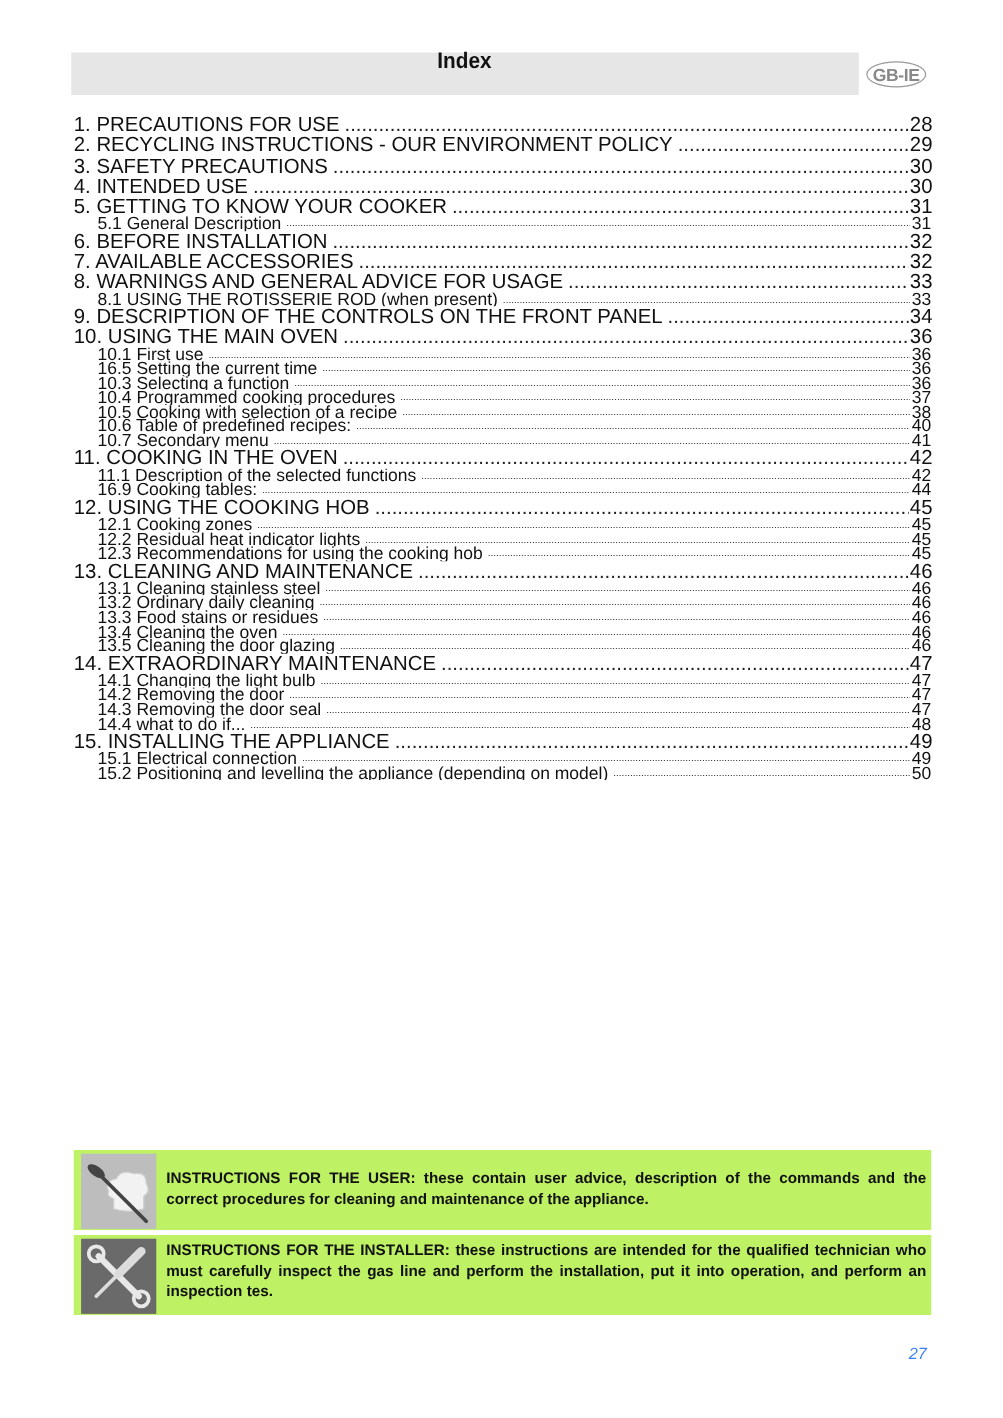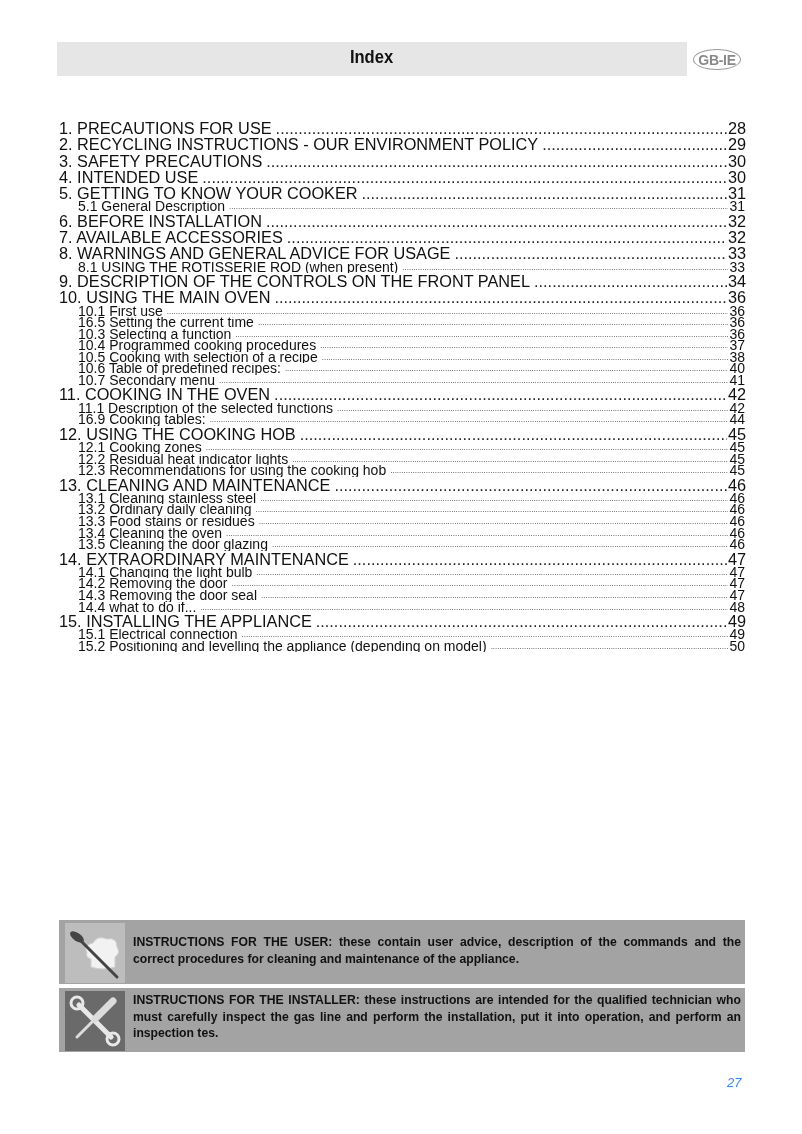--- a/index.html
+++ b/index.html
@@ -1,35 +1,35 @@
 <!DOCTYPE html>
 <html><head>
 <meta charset="utf-8">
 <style>
   html, body { margin:0; padding:0; background:#ffffff; }
   body { width:802px; height:1134px; position:relative; overflow:hidden;
          font-family:"Liberation Sans", sans-serif; color:#111; }
   .header-bar { position:absolute; left:57px; top:42px; width:630px; height:34px;
-                background:#e6e6e6; display:flex; align-items:center; justify-content:center; }
+                background:#e6e6e6; display:flex; align-items:flex-start; justify-content:center; }
   .header-title { font-weight:bold; font-size:18px; letter-spacing:0px; color:#111; margin-top:-4px; transform:scaleX(0.92); }
   .badge { position:absolute; left:693px; top:49px; width:48px; height:21px; border:1.2px solid #9a9a9a;
            border-radius:50%; display:flex; align-items:center; justify-content:center;
            font-size:14px; font-weight:bold; color:#888; box-sizing:border-box; letter-spacing:-0.3px; }
-  .toc { position:absolute; left:59px; top:92px; width:687px;margin-top:28px; }
+  .toc { position:absolute; left:59px; top:92px; width:687px; }
   .toc-row { display:flex; align-items:flex-end; white-space:nowrap; overflow:hidden; }
   .toc-row.main { font-size:16.3px; height:16.25px; line-height:16.25px; }
   .toc-row.sub { font-size:14px; height:11.55px; line-height:11.55px; padding-left:19px; }
   .toc-row .label { flex:0 0 auto; padding-right:4px; }
   .toc-row .dots { flex:1 1 auto; overflow:hidden; white-space:nowrap; letter-spacing:0px; color:#222; }
   .toc-row.main .dots { font-size:16.3px; }
   .toc-row.sub .dots { font-size:8px; }
   .toc-row .dots::before { content:"........................................................................................................................................................................................................................................................................................................................................................"; }
   .toc-row .page { flex:0 0 auto; padding-left:1px; text-align:right; }
   .toc-row.sub .page { padding-right:1px; }
-  .info-panel { position:absolute; left:59px; width:686px; background:#a3a3a3; }
+  .info-panel { position:absolute; left:59px; width:686px; background:#bef264; }
   .panel-user { top:920px; height:64px; }
   .panel-installer { top:988px; height:64px; }
   .panel-icon { position:absolute; left:6px; top:3px; width:60px; height:60px; }
   .panel-user .panel-icon { background:#bdbdbd; }
   .panel-installer .panel-icon { background:#6a6a6a; }
   .panel-text { position:absolute; left:74px; right:4px; top:14px; font-weight:bold; font-size:12.2px;
                 line-height:16.5px; text-align:justify; color:#111; }
   .panel-installer .panel-text { top:4px; }
   .page-number { position:absolute; left:727px; top:1075px; font-style:italic; font-size:13px; color:#3b82f6;text-align:center; }
 </style>

